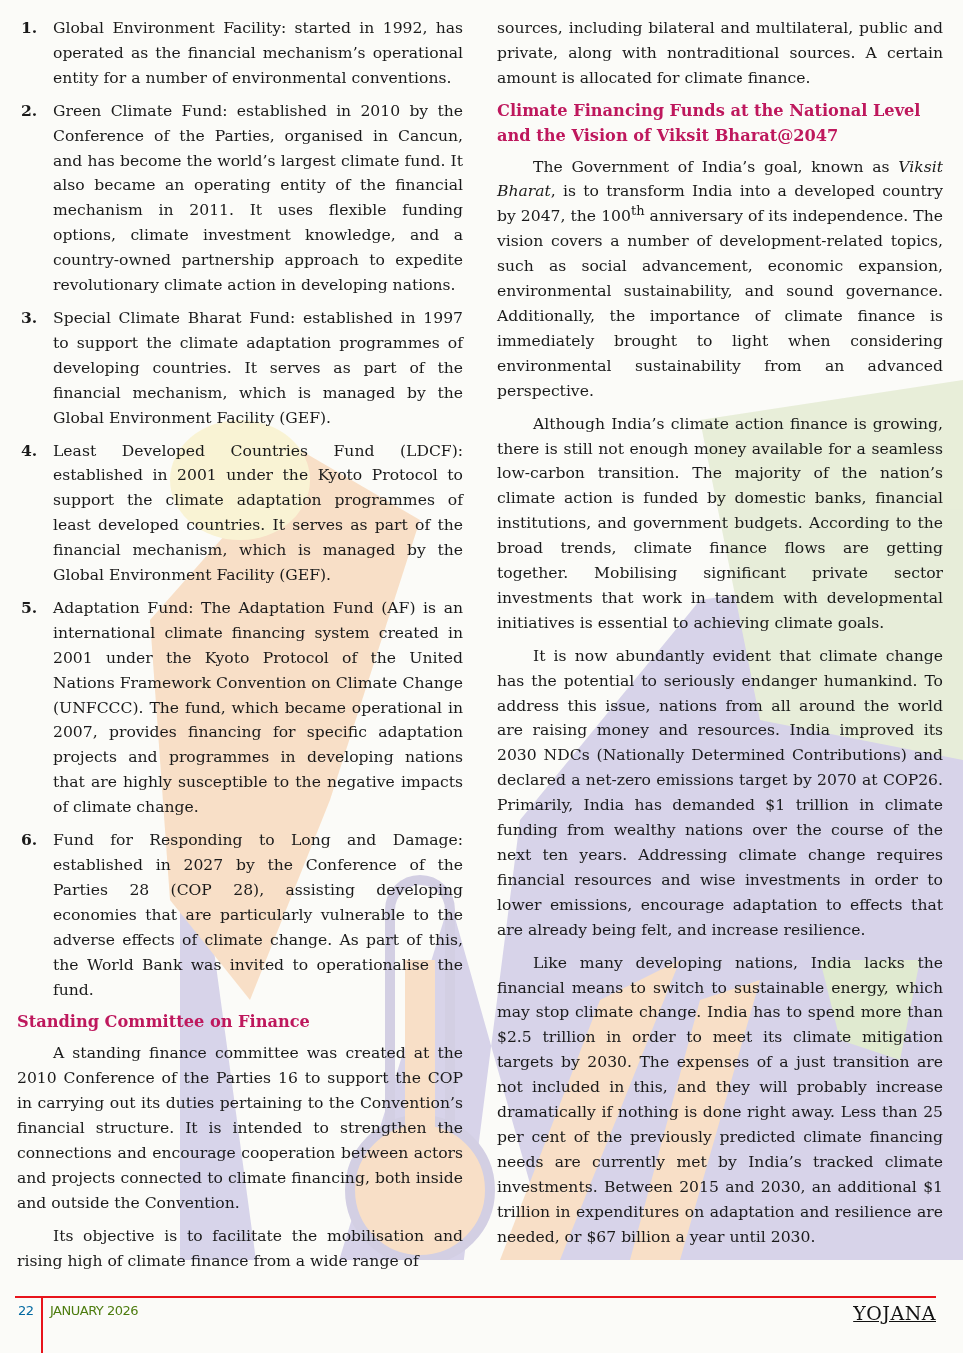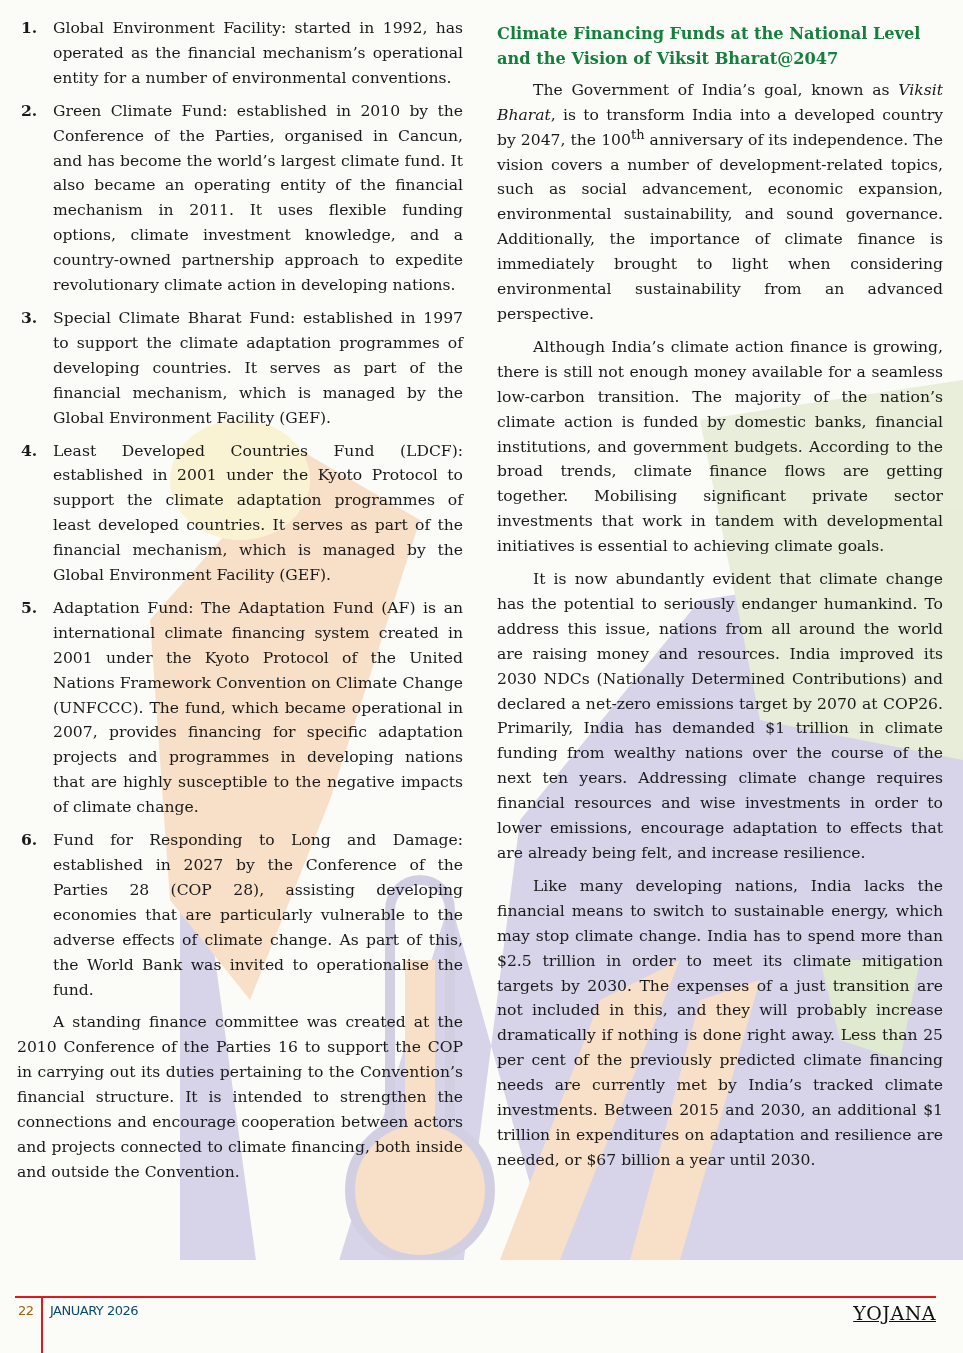--- a/index.html
+++ b/index.html
@@ -18,41 +18,41 @@
       position: absolute; top: 16px;
       font-size: 15.6px; line-height: 24.9px; text-align: justify;
     }
     .col-left { left: 17px; width: 446px; }
     .col-right { left: 497px; width: 446px; }
     ol.funds { list-style: none; margin: 0; padding: 0; }
     ol.funds li { position: relative; padding-left: 36px; margin-bottom: 8px; }
     ol.funds li .num { position: absolute; left: 4px; top: 0; font-weight: bold; }
     ol.funds li .term { font-weight: normal; }
     .heading {
-      color: #15803d; font-weight: bold; font-size: 16.2px; line-height: 24.9px;
+      color: #be185d; font-weight: bold; font-size: 16.2px; line-height: 24.9px;
       margin: 6px 0 6px 0; text-align: left;
     }
     .para { text-indent: 36px; margin: 0 0 8px 0; }
     .para.noindent { text-indent: 0; }
     em { font-style: italic; }
     sup { font-size: 13px; line-height: 0; vertical-align: 6px; }
     
     .footer-rule {
       position: absolute; left: 15px; top: 1296px; width: 921px; height: 2px; background: #e8141c; z-index: 2;
     }
     .footer-vrule {
       position: absolute; left: 41px; top: 1296px; width: 2px; height: 57px; background: #e8141c; z-index: 2;
     }
     .page-num {
       position: absolute; left: 18px; top: 1303px; font-family: "DejaVu Sans", sans-serif;
-      font-size: 13px; color: #a16207; z-index: 2; letter-spacing: -0.5px;
+      font-size: 13px; color: #0369a1; z-index: 2; letter-spacing: -0.5px;
     }
     .issue-date {
       position: absolute; left: 50px; top: 1303px; font-family: "DejaVu Sans", sans-serif;
-      font-size: 13px; color: #0c4a6e; z-index: 2; letter-spacing: -0.5px;
+      font-size: 13px; color: #4d7c0f; z-index: 2; letter-spacing: -0.5px;
     }
     .magazine {
       position: absolute; right: 27px; top: 1302px; font-family: "DejaVu Serif", serif;
       font-size: 19px; color: #111; z-index: 2; letter-spacing: 0.5px; text-decoration: underline;
     }
   </style>
 </head>
 <body>
 
 <svg class="bg" width="963" height="1353" viewBox="0 0 963 1353">
@@ -94,25 +94,28 @@
       <li>
         <span class="num">5.</span>
         <span class="term">Adaptation Fund:</span><span> The Adaptation Fund (AF) is an international climate financing system created in 2001 under the Kyoto Protocol of the United Nations Framework Convention on Climate Change (UNFCCC). The fund, which became operational in 2007, provides financing for specific adaptation projects and programmes in developing nations that are highly susceptible to the negative impacts of climate change.</span>
       </li>
       <li>
         <span class="num">6.</span>
         <span class="term">Fund for Responding to Long and Damage:</span><span> established in 2027 by the Conference of the Parties 28 (COP 28), assisting developing economies that are particularly vulnerable to the adverse effects of climate change. As part of this, the World Bank was invited to operationalise the fund.</span>
       </li>
     </ol>
 
+    <div class="heading">Standing Committee on Finance</div>
     <p class="para">A standing finance committee was created at the 2010 Conference of the Parties 16 to support the COP in carrying out its duties pertaining to the Convention’s financial structure. It is intended to strengthen the connections and encourage cooperation between actors and projects connected to climate financing, both inside and outside the Convention.</p>
 
+    <p class="para">Its objective is to facilitate the mobilisation and rising high of climate finance from a wide range of</p>
   </div>
 
   <div class="col col-right">
+    <p class="para noindent">sources, including bilateral and multilateral, public and private, along with nontraditional sources. A certain amount is allocated for climate finance.</p>
 
     <div class="heading">Climate Financing Funds at the National Level and the Vision of Viksit Bharat@2047</div>
 
     <p class="para"><span>The Government of India’s goal, known as </span><em>Viksit Bharat</em><span>, is to transform India into a developed country by 2047, the 100</span><sup>th</sup><span> anniversary of its independence. The vision covers a number of development-related topics, such as social advancement, economic expansion, environmental sustainability, and sound governance. Additionally, the importance of climate finance is immediately brought to light when considering environmental sustainability from an advanced perspective.</span></p>
 
     <p class="para">Although India’s climate action finance is growing, there is still not enough money available for a seamless low-carbon transition. The majority of the nation’s climate action is funded by domestic banks, financial institutions, and government budgets. According to the broad trends, climate finance flows are getting together. Mobilising significant private sector investments that work in tandem with developmental initiatives is essential to achieving climate goals.</p>
     <p class="para">It is now abundantly evident that climate change has the potential to seriously endanger humankind. To address this issue, nations from all around the world are raising money and resources. India improved its 2030 NDCs (Nationally Determined Contributions) and declared a net-zero emissions target by 2070 at COP26. Primarily, India has demanded $1 trillion in climate funding from wealthy nations over the course of the next ten years. Addressing climate change requires financial resources and wise investments in order to lower emissions, encourage adaptation to effects that are already being felt, and increase resilience.</p>
     <p class="para">Like many developing nations, India lacks the financial means to switch to sustainable energy, which may stop climate change. India has to spend more than $2.5 trillion in order to meet its climate mitigation targets by 2030. The expenses of a just transition are not included in this, and they will probably increase dramatically if nothing is done right away. Less than 25 per cent of the previously predicted climate financing needs are currently met by India’s tracked climate investments. Between 2015 and 2030, an additional $1 trillion in expenditures on adaptation and resilience are needed, or $67 billion a year until 2030.</p>
   </div>
 </div>

